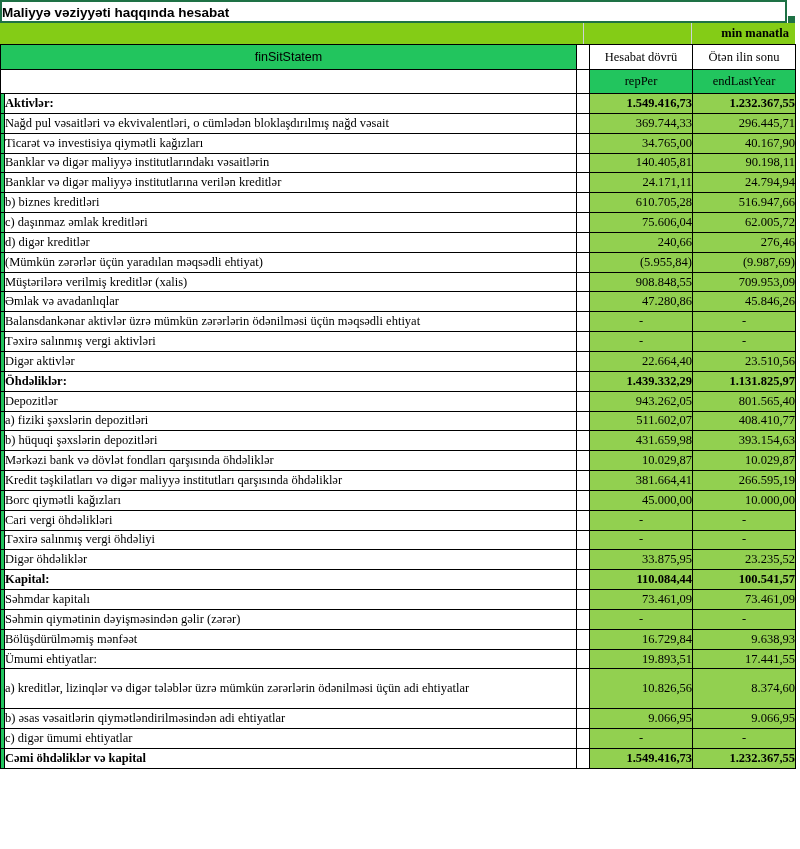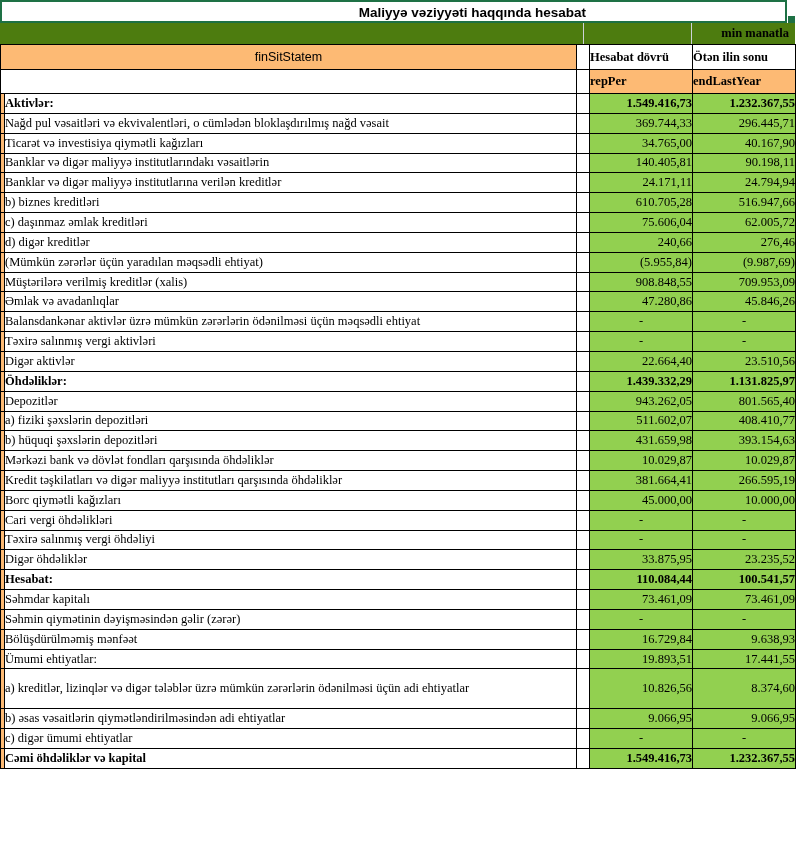--- a/index.html
+++ b/index.html
@@ -8,55 +8,55 @@
     font-family:"Liberation Serif","DejaVu Serif",serif;
   }
   .screen { position:relative; width:800px; height:849px; }
 
   
   .sel-box {
     position:absolute; left:0; top:0; width:787px; height:23px;
     box-sizing:border-box; border:2px solid #1E7145; background:#ffffff;
   }
   .title-text {
-    position:absolute; left:10px; top:3px; width:574px; text-align:right;
+    position:absolute; left:0; top:3px; width:574px; text-align:left;
     font-family:"Liberation Sans","DejaVu Sans",sans-serif;
     font-weight:bold; font-size:13.5px; color:#000;
   }
   .fill-handle {
     position:absolute; left:787px; top:15px; width:9px; height:9px;
     box-sizing:border-box; background:#1E7145; border:1px solid #ffffff;
   }
 
   
-  .unit-row { position:absolute; left:0; top:23px; width:795px; height:21px; background:#4d7c0f; }
+  .unit-row { position:absolute; left:0; top:23px; width:795px; height:21px; background:#84cc16; }
   .gridline-v { position:absolute; top:0; width:1px; height:21px; background:#cdd2d8; }
   .unit-cell {
     position:absolute; left:692px; top:0; width:97px; height:21px;
     text-align:right; font-weight:bold; font-size:12.5px; line-height:21px;
   }
 
   
   table.fin {
     position:absolute; left:0; top:44px; width:795px;
     border-collapse:collapse; table-layout:fixed;
   }
   table.fin td {
     border:1px solid #000; padding:0; overflow:hidden; white-space:nowrap;
     vertical-align:middle; font-size:12.5px; color:#000;
   }
   tr.h1 { height:25px; } tr.h2 { height:24px; }
   tr.dr { height:19.85px; } tr.dr.tall { height:40px; }
-  .yellow { background:#fdba74;margin-left:19px; }
+  .yellow { background:#22c55e;margin-left:19px; }
   .green  { background:#92D050; }
   .code-cell {
     font-family:"Liberation Sans","DejaVu Sans",sans-serif;
     font-size:13px; text-align:center;
   }
-  .hdr { font-weight:bold; font-size:13px; }
+  .hdr { text-align:center; font-weight:normal; font-size:13px; }
   .lbl { padding-left:3px; }
   .num { text-align:right; padding-right:7px; }
   .num.dash { text-align:center; padding-right:0; }
   .bold, .bold td { font-weight:bold; }
 </style>
 </head>
 <body>
 
 <div class="screen">
 
@@ -256,21 +256,21 @@
         </tr>
         <tr class="dr">
           <td class="yellow"></td>
           <td class="lbl">Digər öhdəliklər</td>
           <td class=""></td>
           <td class="green num">33.875,95</td>
           <td class="green num">23.235,52</td>
         </tr>
         <tr class="dr bold">
           <td class="yellow"></td>
-          <td class="lbl">Hesabat:</td>
+          <td class="lbl">Kapital:</td>
           <td class=""></td>
           <td class="green num">110.084,44</td>
           <td class="green num">100.541,57</td>
         </tr>
         <tr class="dr">
           <td class="yellow"></td>
           <td class="lbl">Səhmdar kapitalı</td>
           <td class=""></td>
           <td class="green num">73.461,09</td>
           <td class="green num">73.461,09</td>

